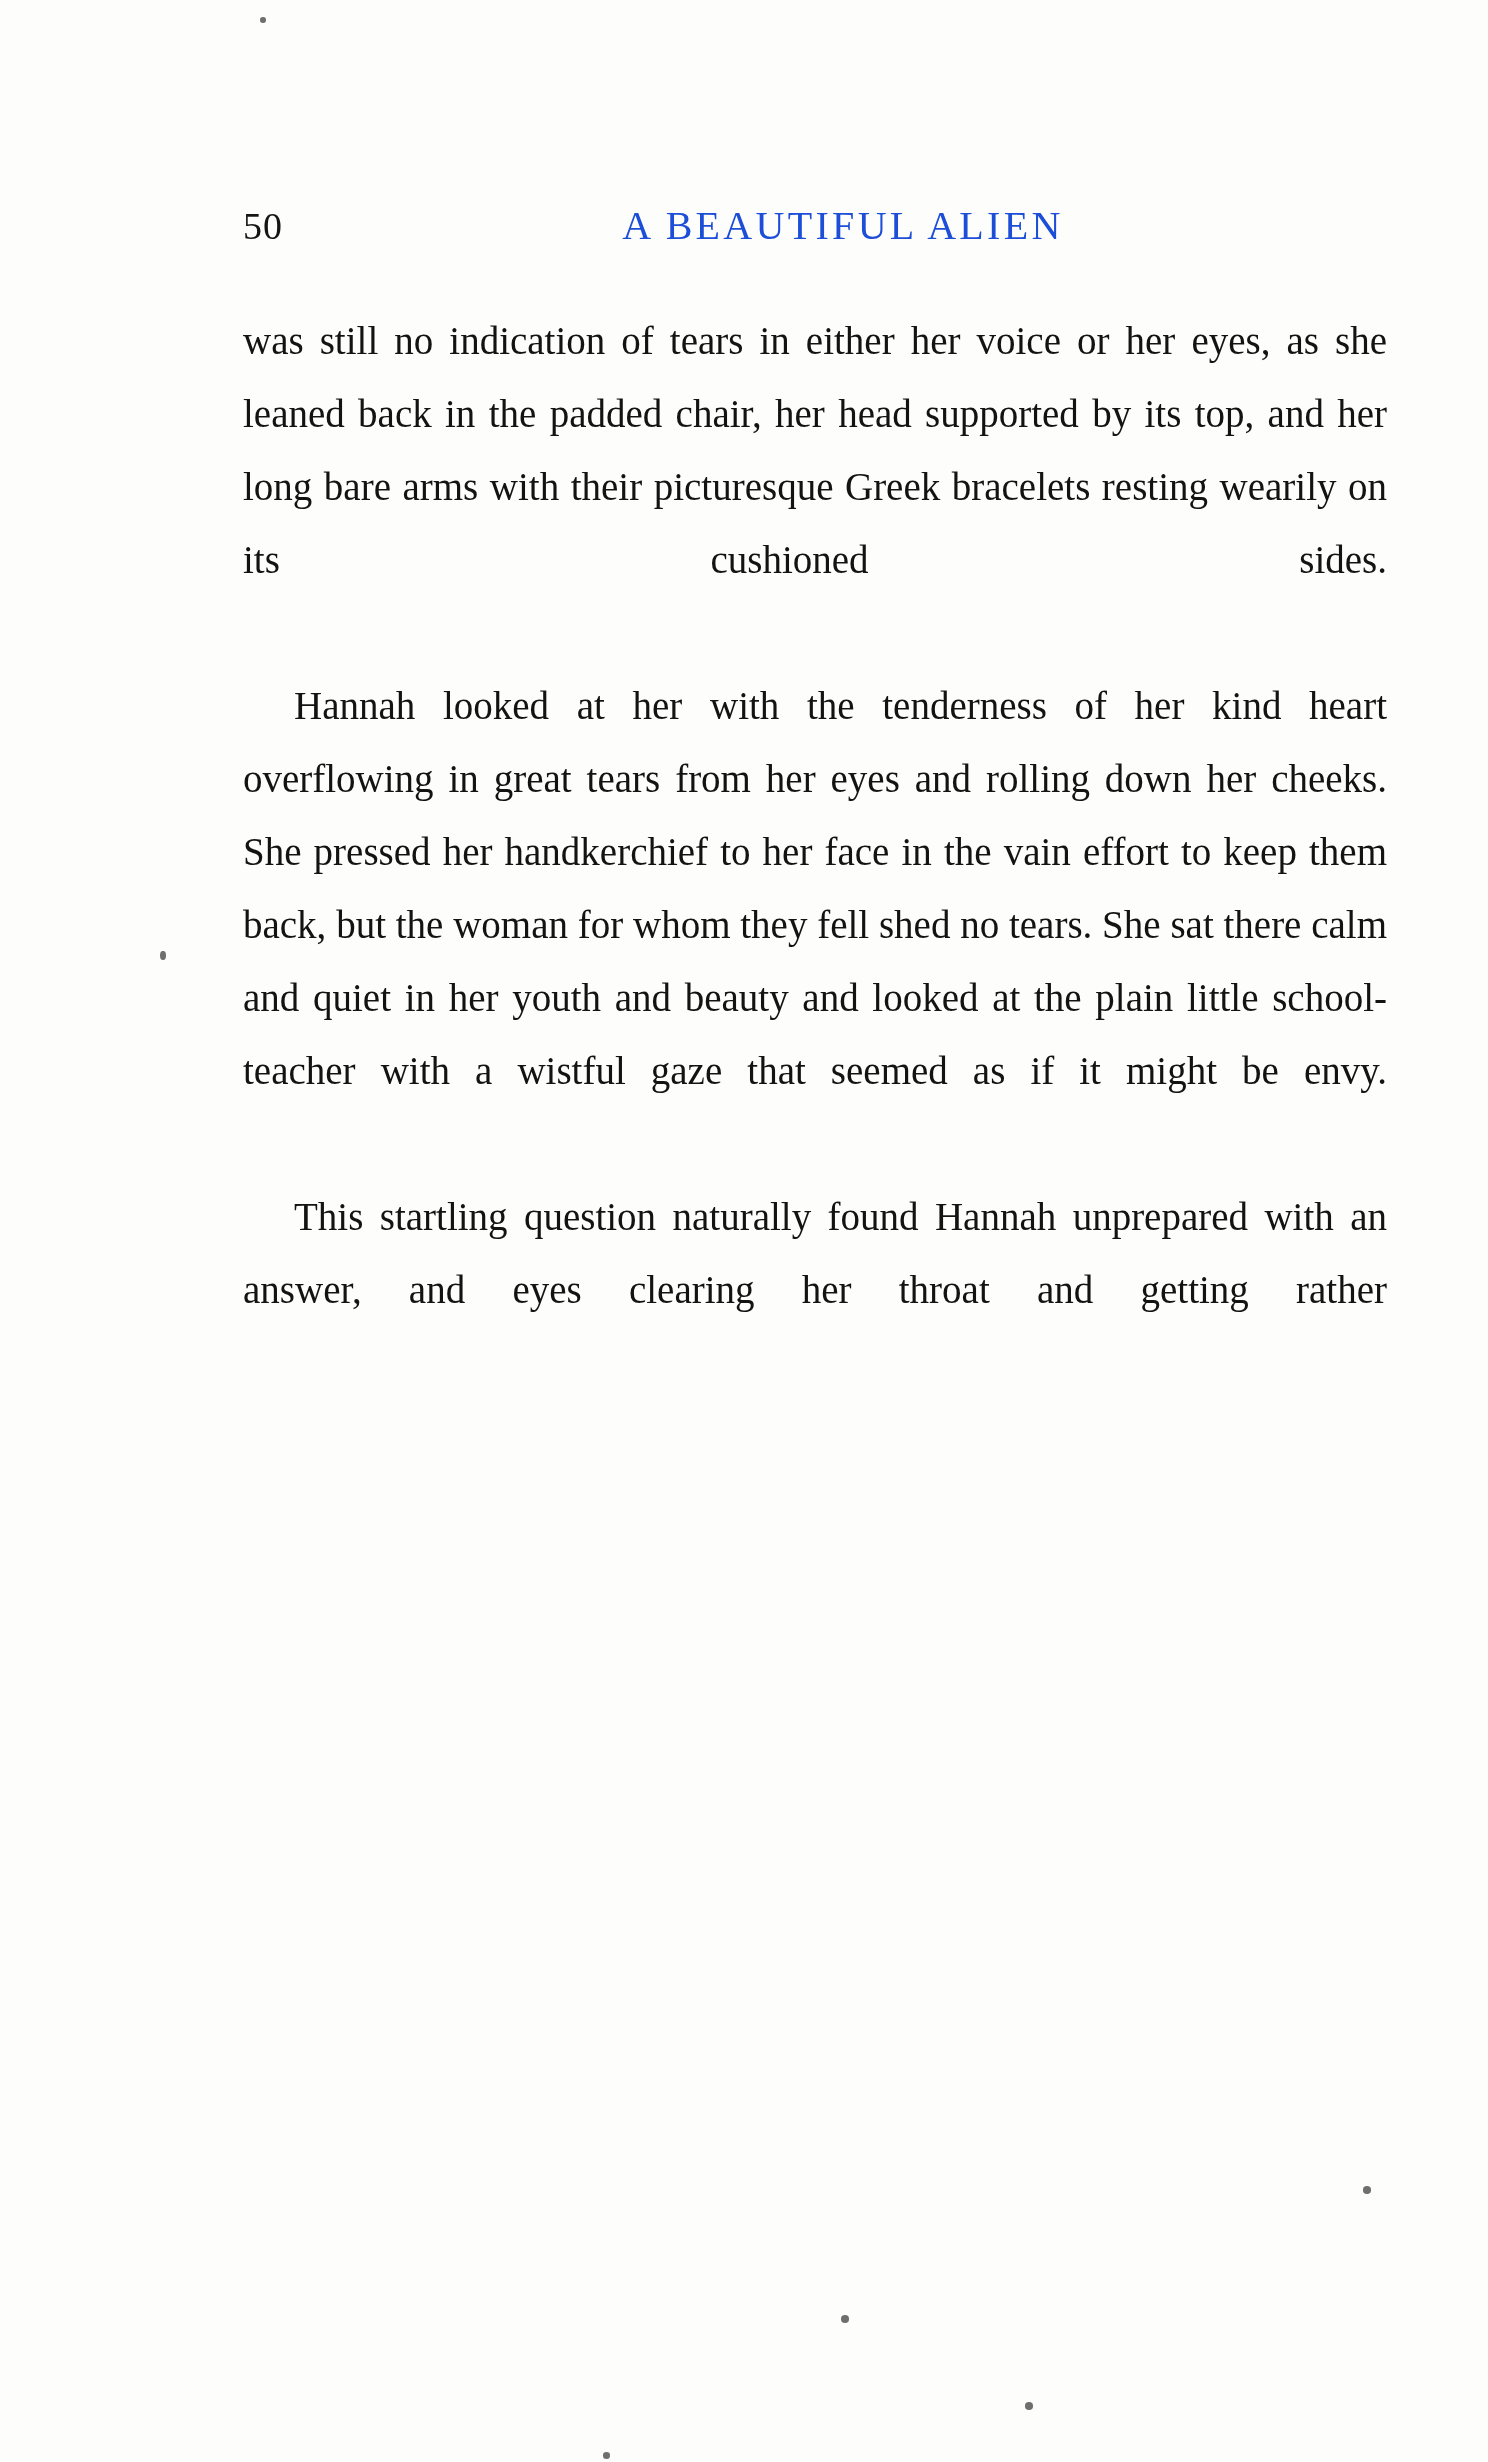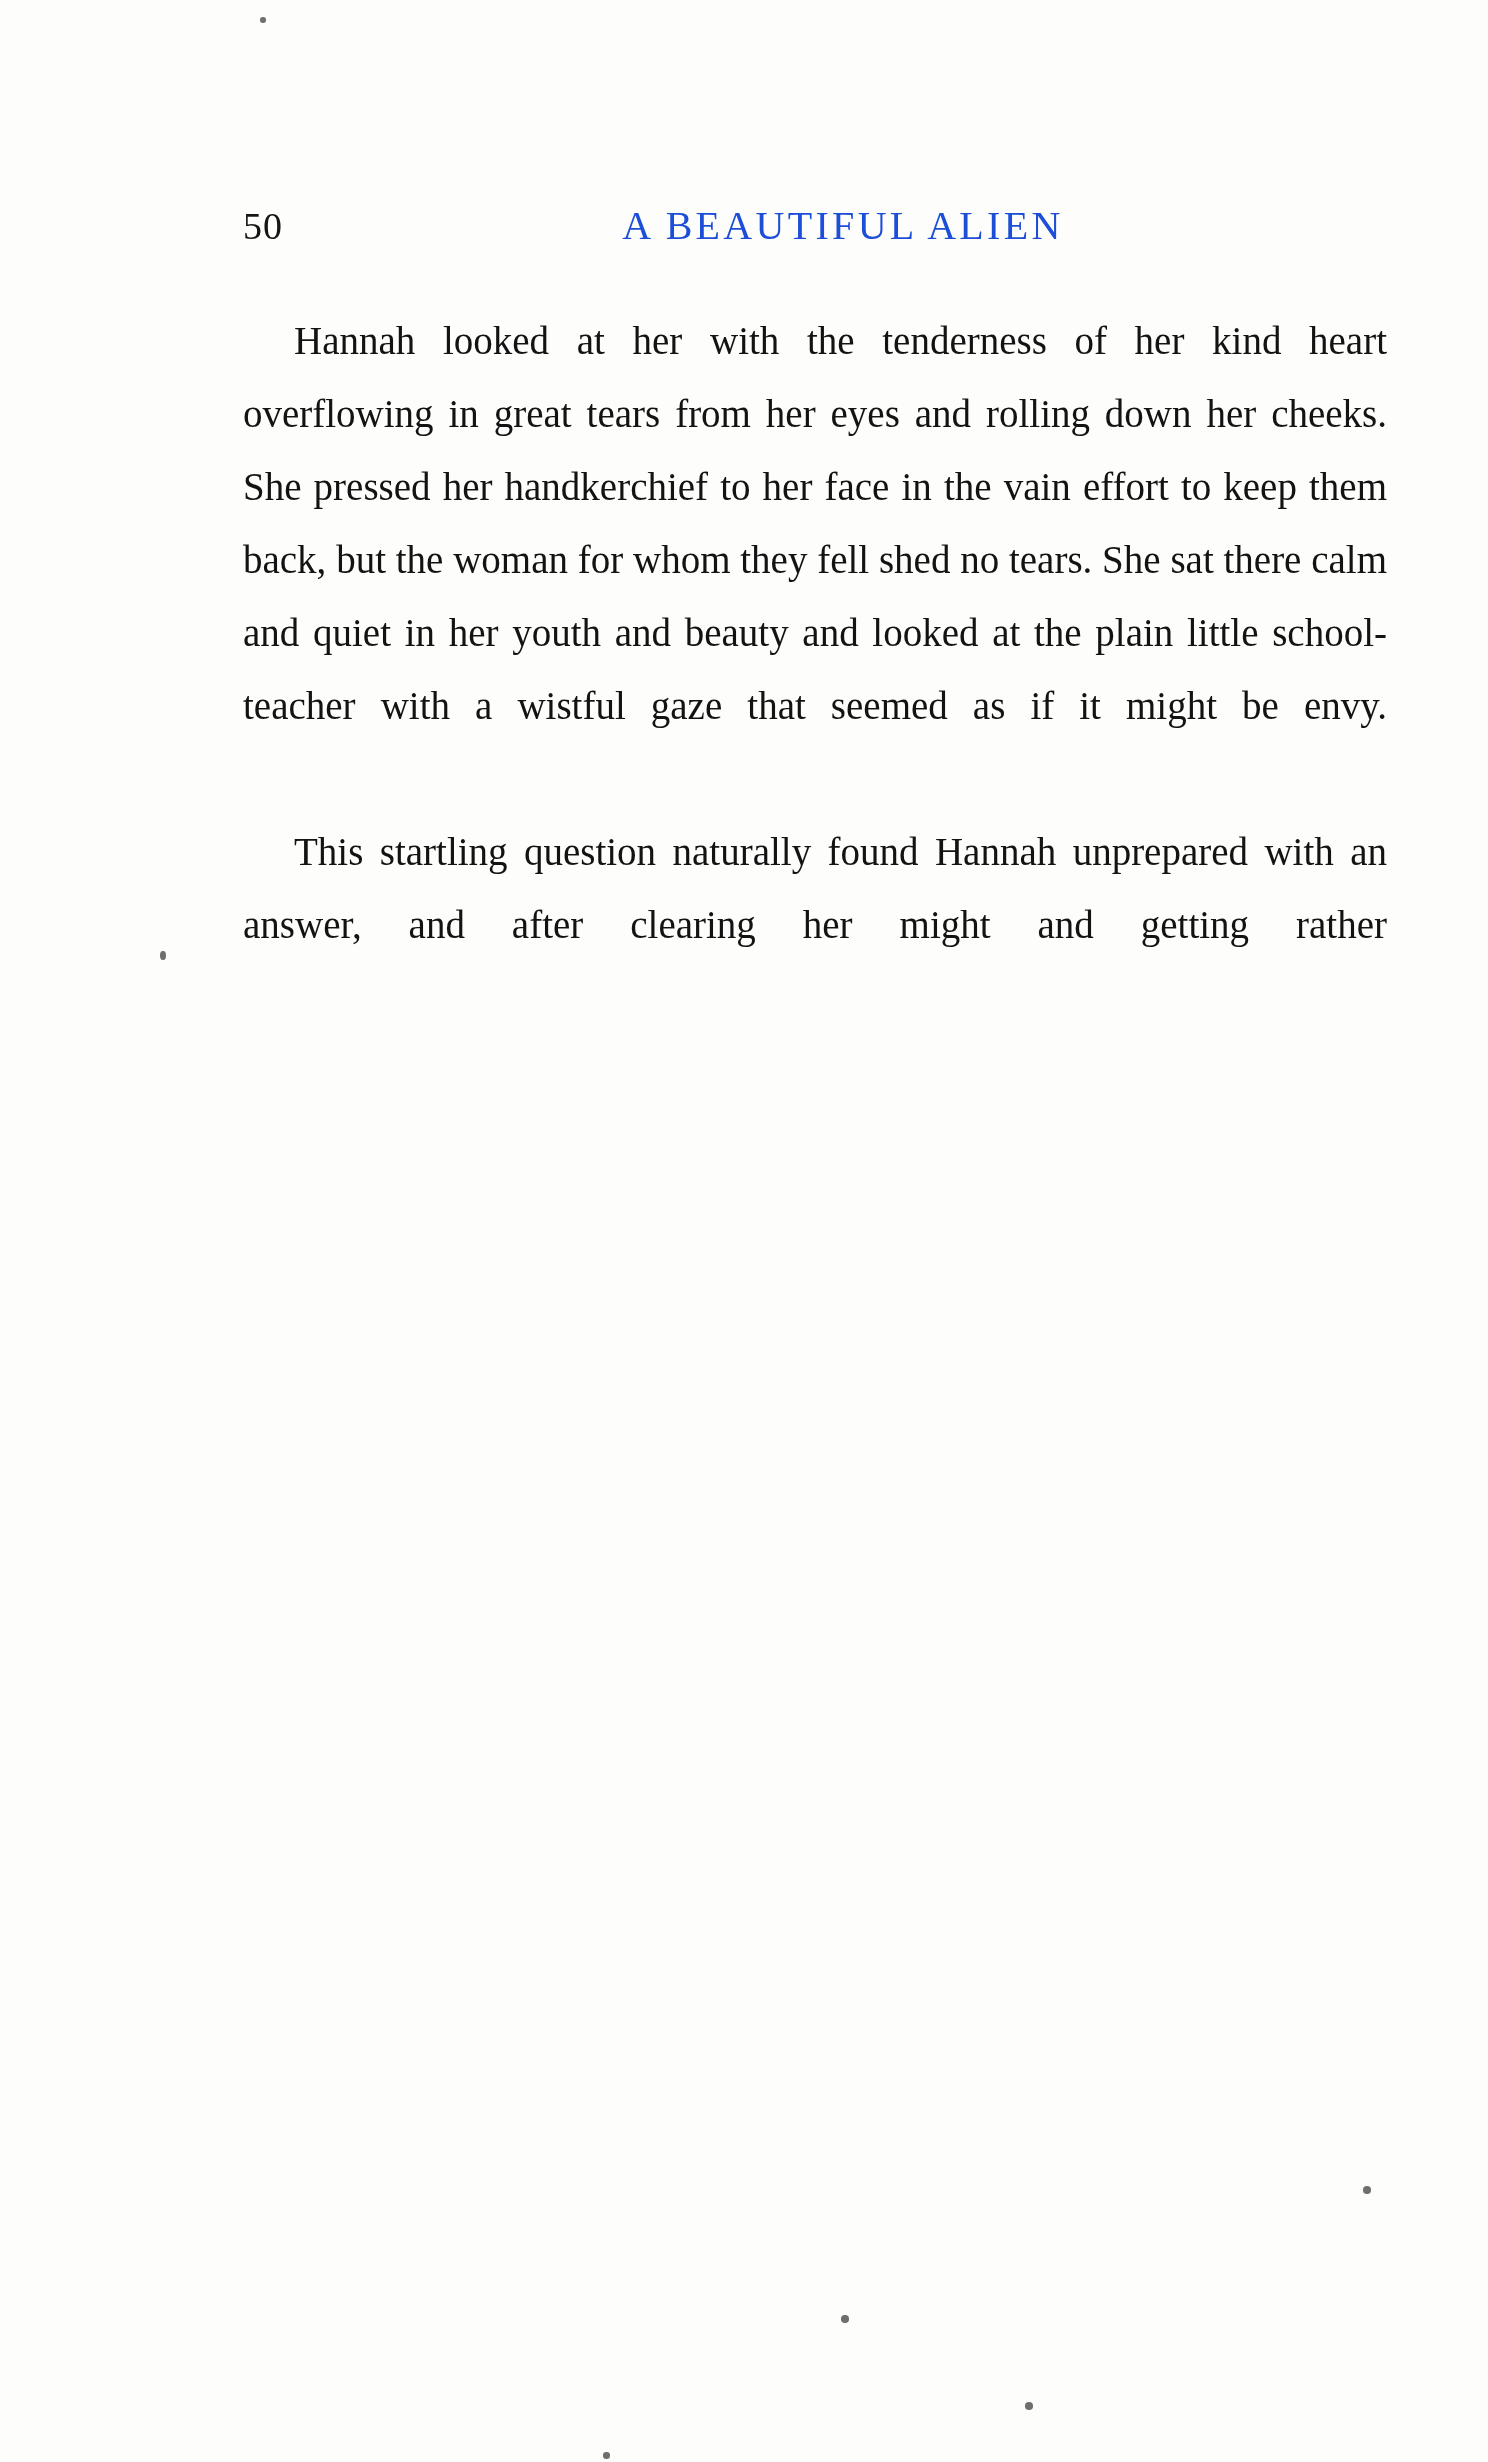--- a/index.html
+++ b/index.html
@@ -78,22 +78,23 @@
 
 <div class="page">
 
   <div class="text-block">
 
     <div class="header-row">
       <div class="folio">50</div>
       <div class="running-head">A BEAUTIFUL ALIEN</div>
     </div>
 
+    <p class="para">was still no indication of tears in either her voice or her eyes, as she leaned back in the padded chair, her head supported by its top, and her long bare arms with their picturesque Greek bracelets resting wearily on its cushioned sides.</p>
     <p class="para indent">Hannah looked at her with the tenderness of her kind heart overflowing in great tears from her eyes and rolling down her cheeks. She pressed her handkerchief to her face in the vain effort to keep them back, but the woman for whom they fell shed no tears. She sat there calm and quiet in her youth and beauty and looked at the plain little school-teacher with a wistful gaze that seemed as if it might be envy.</p>
-    <p class="para indent">This startling question naturally found Hannah unprepared with an answer, and after clearing her might and getting rather</p>
+    <p class="para indent">This startling question naturally found Hannah unprepared with an answer, and eyes clearing her throat and getting rather</p>
 
   </div>
 
   <span class="speck" style="left:260px;top:17px;width:5.6px;height:5.6px;"></span>
   <span class="speck" style="left:160px;top:951px;width:5.6px;height:8.5px;"></span>
   <span class="speck" style="left:1363px;top:2186px;width:7.5px;height:7.5px;"></span>
   <span class="speck" style="left:841px;top:2315px;width:7.5px;height:7.5px;"></span>
   <span class="speck" style="left:1025px;top:2402px;width:7.5px;height:7.5px;"></span>
   <span class="speck" style="left:603px;top:2452px;width:6.6px;height:6.6px;"></span>
 

